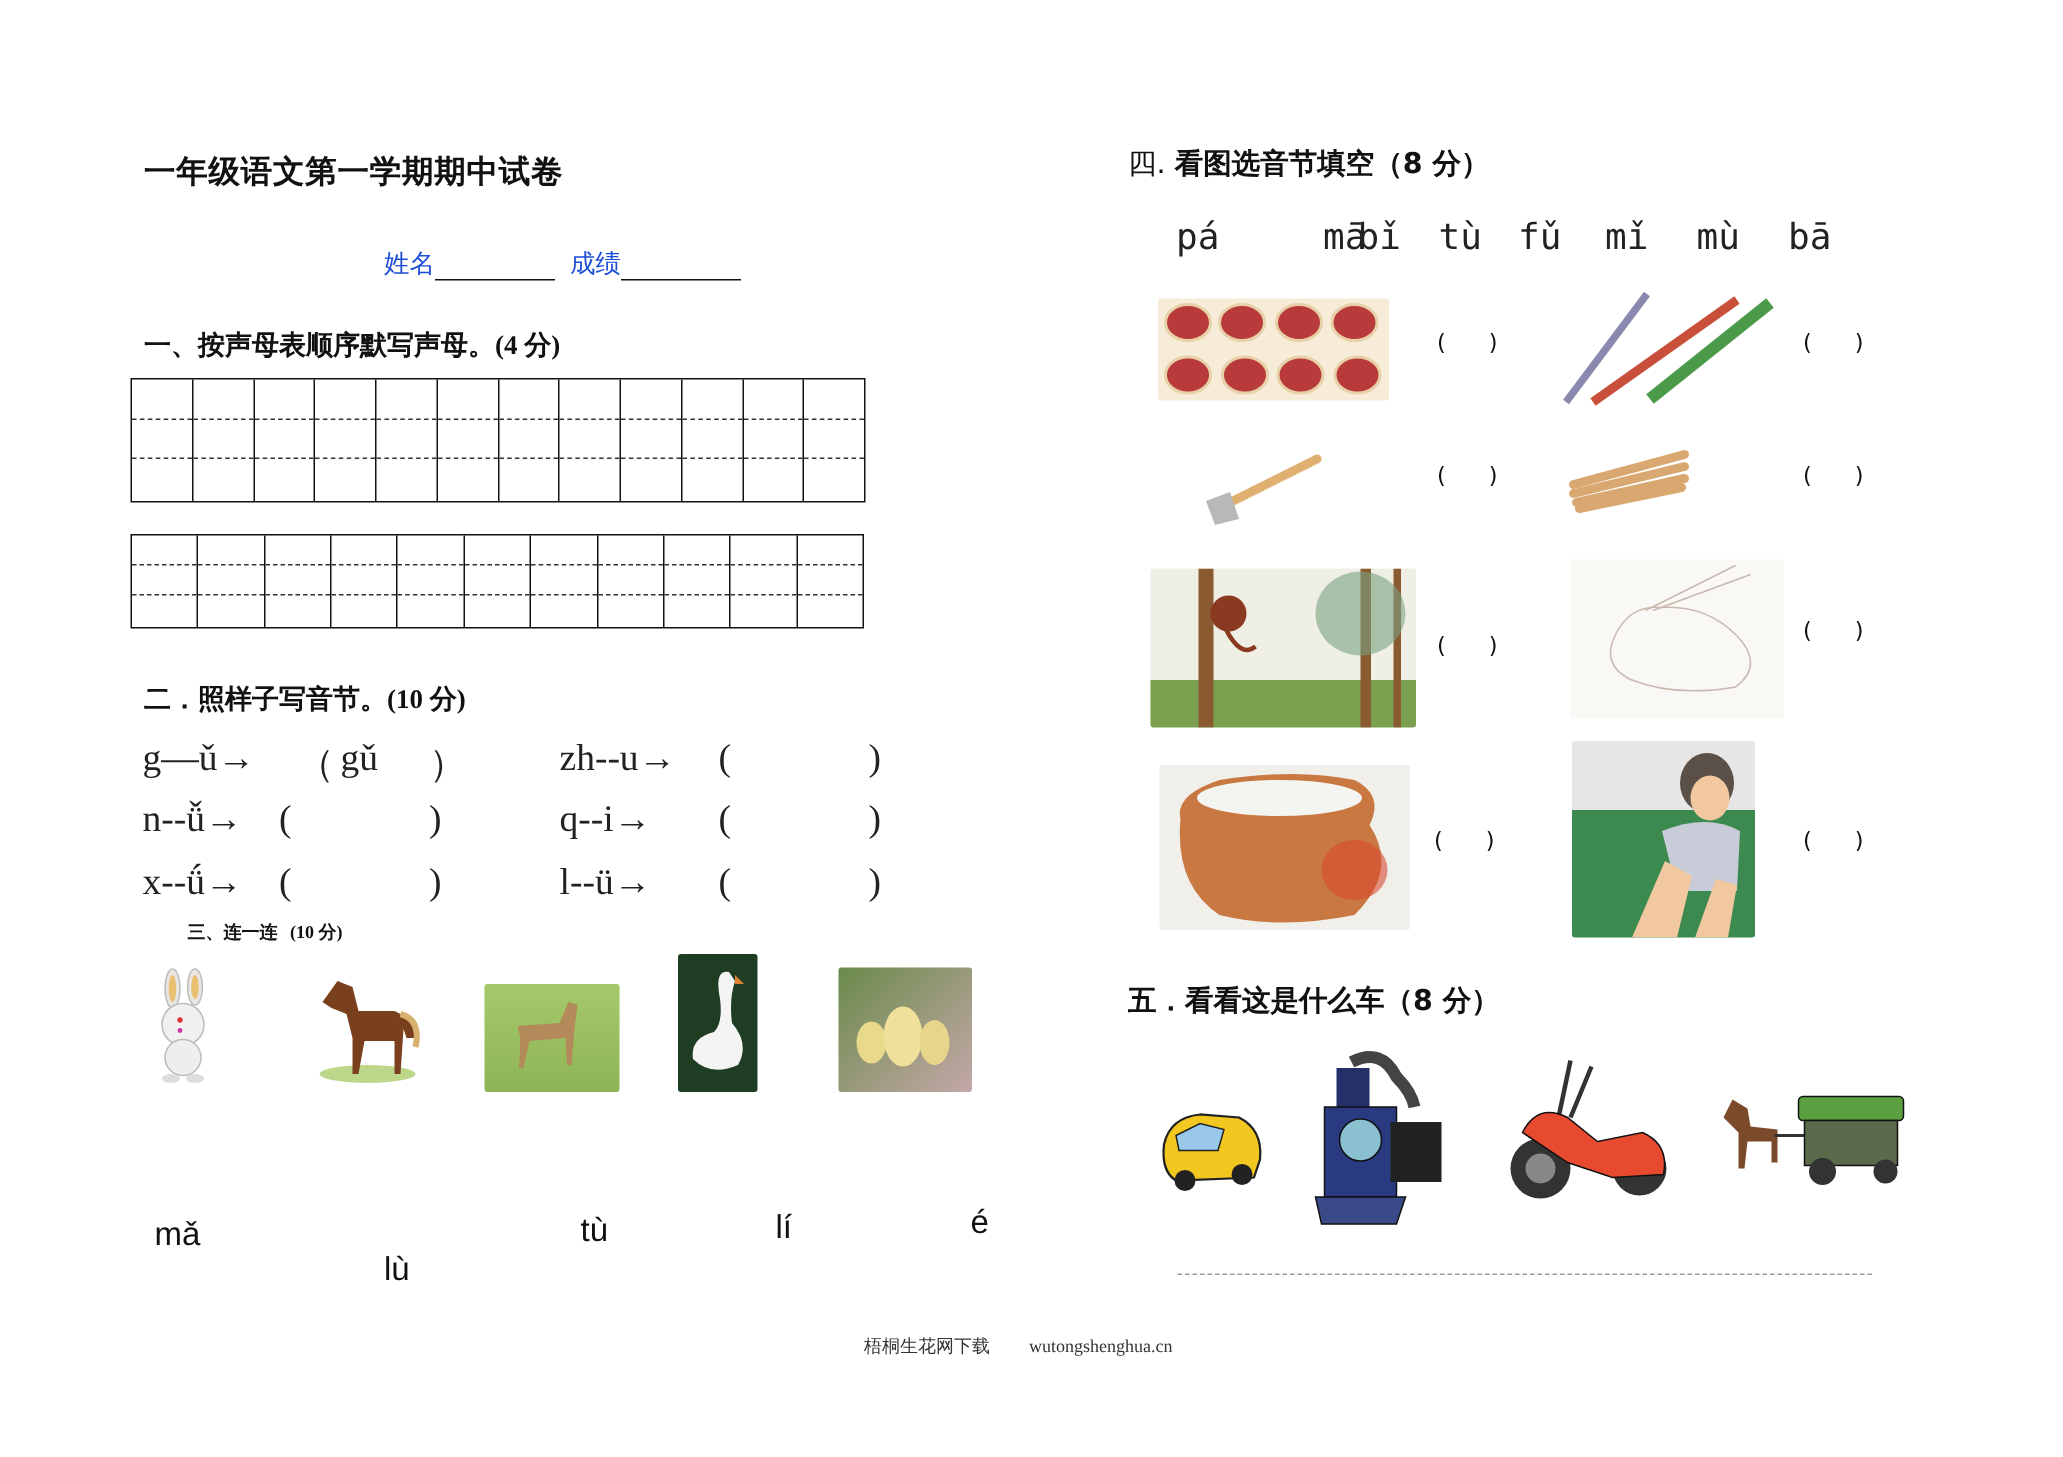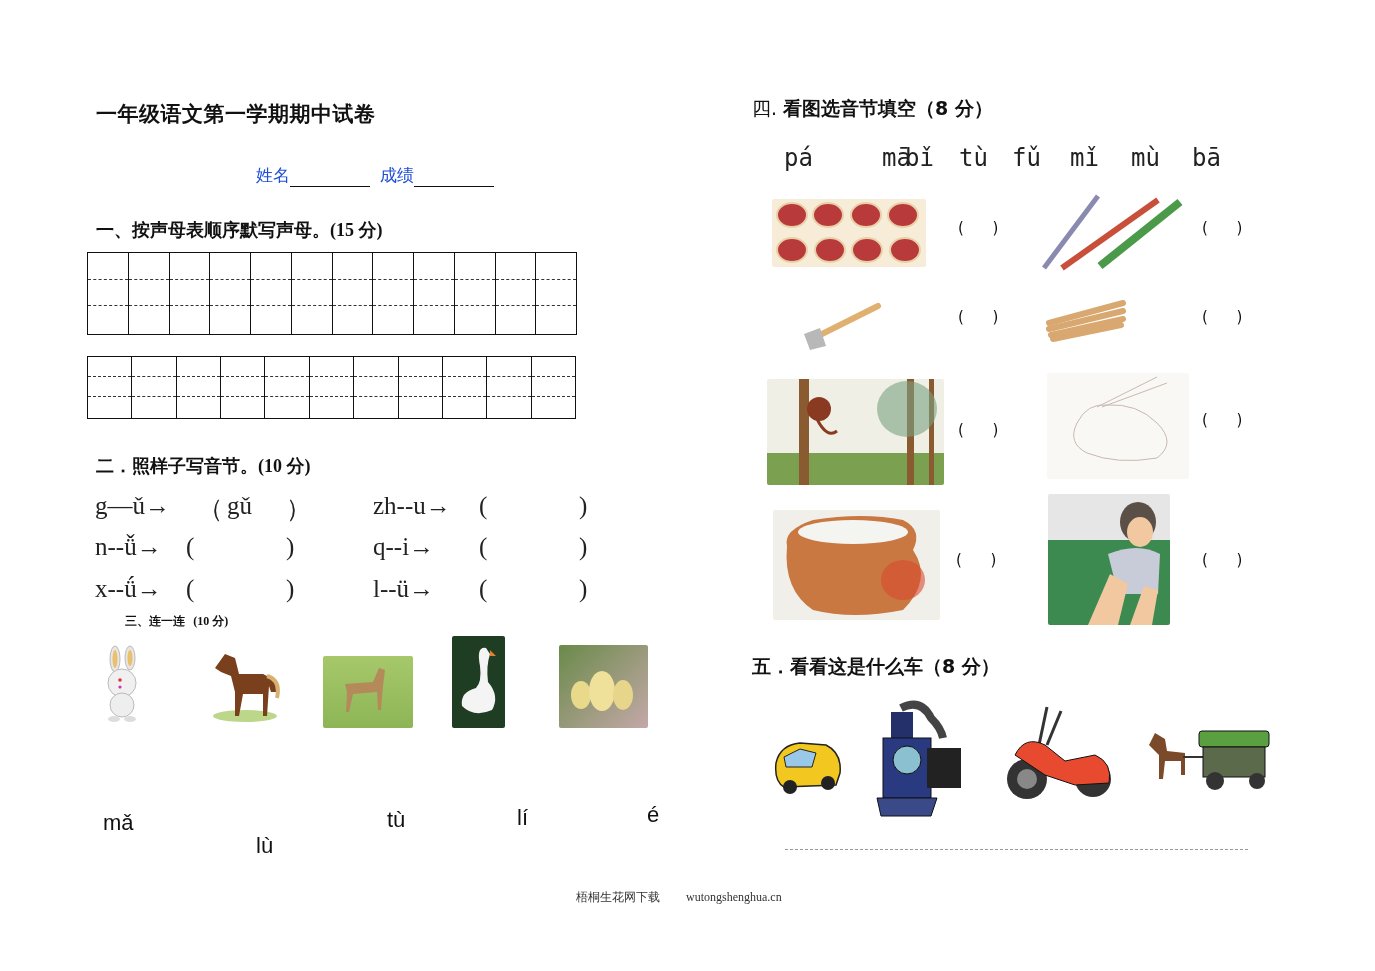--- a/index.html
+++ b/index.html
@@ -34,21 +34,21 @@
 <div class="abs title">一年级语文第一学期期中试卷</div>
 
 <div class="abs nameline">
   <span>姓名</span>
   <span class="blank"></span>
   <span>成绩</span>
   <span class="blank"></span>
 </div>
 
 <div class="abs h-sec" style="left:96px; top:218px;">
-  <span>一、按声母表顺序默写声母。</span><span class="pts">(15 分)</span>
+  <span>一、按声母表顺序默写声母。</span><span class="pts">(4 分)</span>
 </div>
 
 <div class="abs grid" id="grid1" style="left:87px; top:252px; width:490px; height:83px;">
     <div class="cell" style="flex: 1 1 0%;">
       <div class="d1" style="top: 26px;"></div>
       <div class="d2" style="top: 52px;"></div>
     </div>
     <div class="cell" style="flex: 1 1 0%;">
       <div class="d1" style="top: 26px;"></div>
       <div class="d2" style="top: 52px;"></div>

